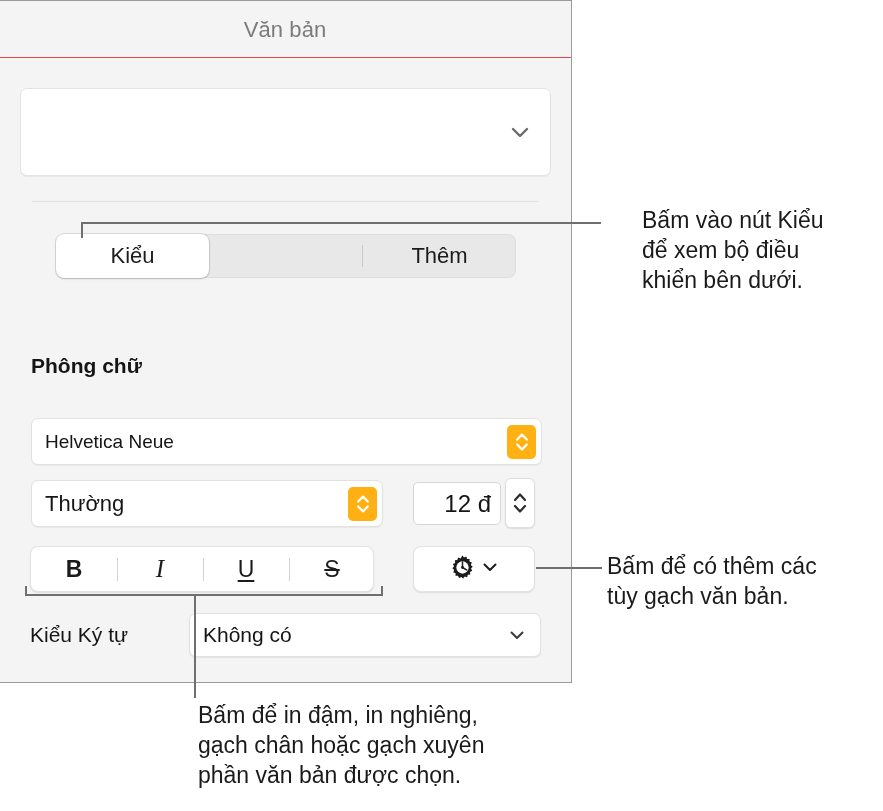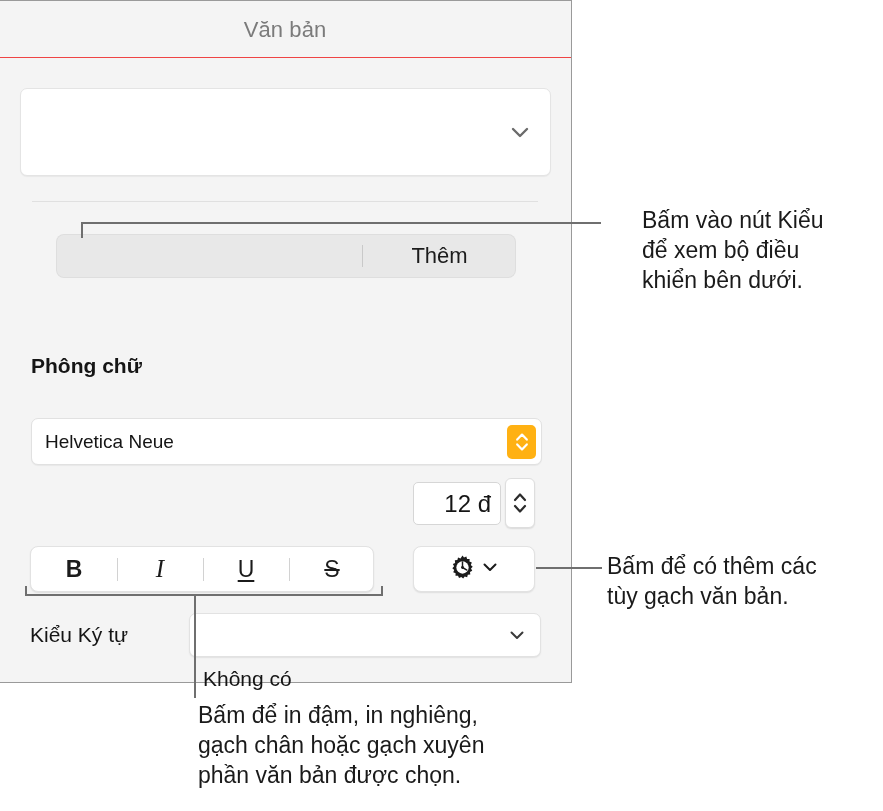--- a/index.html
+++ b/index.html
@@ -302,21 +302,20 @@
     box-shadow: 0 1px 1.5px rgba(0,0,0,0.08);
     box-sizing: border-box;
   }
   #char-style-popup .popup-label {
     position: absolute;
     left: 13px;
     top: 50%;
     transform: translateY(-50%);
     font-size: 21px;
     color: #151515;
-    margin-top: 44px;
   }
   #char-style-popup .chev {
     position: absolute;
     right: 14px;
     top: 50%;
     transform: translateY(-50%);
     width: 18px;
     height: 18px;
   }
 
@@ -363,36 +362,46 @@
     <span class="chev">
       <svg width="22" height="22" viewBox="0 0 22 22" aria-hidden="true">
         <path d="M4 8 L11 15 L18 8" fill="none" stroke="#6b6b6b" stroke-width="2.4" stroke-linecap="round" stroke-linejoin="round"></path>
       </svg>
     </span>
   </div>
 
   <div id="divider-1" class="divider-line"></div>
 
   <div id="segmented-control">
+    <div id="seg-style" class="seg">Kiểu</div>
     <div id="seg-sep-1" class="seg-sep"></div>
     <div id="seg-more" class="seg">Thêm</div>
   </div>
 
   <div id="font-heading">Phông chữ</div>
 
   <div id="font-family-popup">
     <span class="popup-label">Helvetica Neue</span>
     <span class="orange-stepper">
       <svg width="16" height="24" viewBox="0 0 16 24" aria-hidden="true">
         <path d="M3.2 9.6 L8 4.6 L12.8 9.6" fill="none" stroke="#ffffff" stroke-width="2.2" stroke-linecap="round" stroke-linejoin="round"></path>
         <path d="M3.2 14.4 L8 19.4 L12.8 14.4" fill="none" stroke="#ffffff" stroke-width="2.2" stroke-linecap="round" stroke-linejoin="round"></path>
       </svg>
     </span>
   </div>
 
+  <div id="font-style-popup">
+    <span class="popup-label">Thường</span>
+    <span class="orange-stepper">
+      <svg width="16" height="24" viewBox="0 0 16 24" aria-hidden="true">
+        <path d="M3.2 9.6 L8 4.6 L12.8 9.6" fill="none" stroke="#ffffff" stroke-width="2.2" stroke-linecap="round" stroke-linejoin="round"></path>
+        <path d="M3.2 14.4 L8 19.4 L12.8 14.4" fill="none" stroke="#ffffff" stroke-width="2.2" stroke-linecap="round" stroke-linejoin="round"></path>
+      </svg>
+    </span>
+  </div>
 
   <div id="font-size-field">
     <span class="size-value">12 đ</span>
   </div>
   <div id="font-size-stepper">
     <svg width="18" height="30" viewBox="0 0 18 30" aria-hidden="true">
       <path d="M4 12 L9 6.5 L14 12" fill="none" stroke="#2b2b2b" stroke-width="2.2" stroke-linecap="round" stroke-linejoin="round"></path>
       <path d="M4 18 L9 23.5 L14 18" fill="none" stroke="#2b2b2b" stroke-width="2.2" stroke-linecap="round" stroke-linejoin="round"></path>
     </svg>
   </div>

